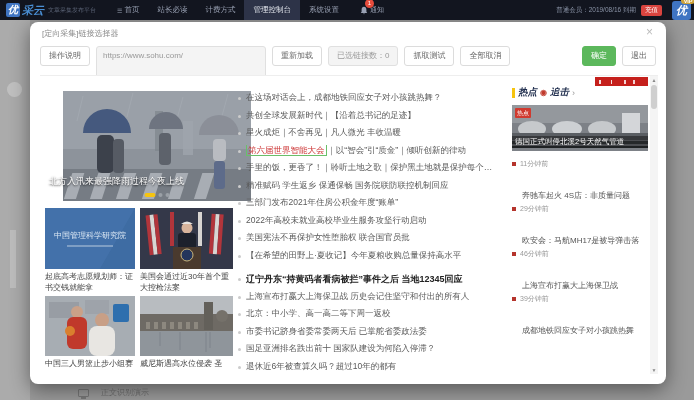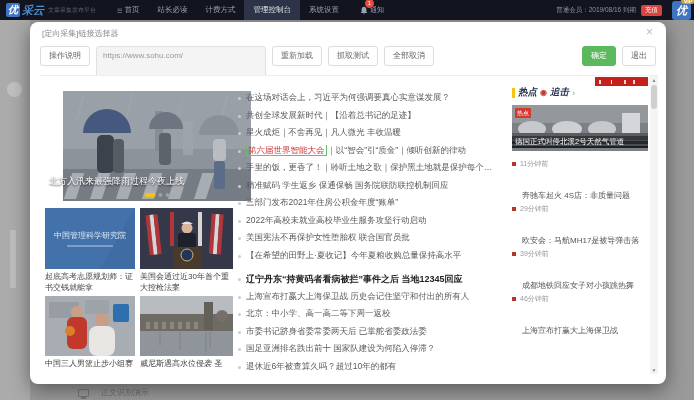--- a/index.html
+++ b/index.html
@@ -147,20 +147,21 @@
 </div>
 
 <div class="modal">
   <div class="modal-title">[定向采集]链接选择器</div>
   <div class="modal-close">×</div>
 
   <div class="toolbar">
     <button class="tb-btn">操作说明</button>
     <div class="url-input">https://www.sohu.com/</div>
     <button class="tb-btn">重新加载</button>
+    <div class="count-field">已选链接数：0</div>
     <button class="tb-btn">抓取测试</button>
     <button class="tb-btn">全部取消</button>
     <button class="tb-btn confirm-btn">确定</button>
     <button class="tb-btn">退出</button>
   </div>
 
   <div class="content">
 
     <div class="carousel">
       <svg viewBox="0 0 188 110">
@@ -268,21 +269,21 @@
       </svg>
     </div>
     <div class="tcap c1">起底高考志愿规划师：证书交钱就能拿</div>
     <div class="tcap c2">美国会通过近30年首个重大控枪法案</div>
     <div class="tcap c3">中国三人男篮止步小组赛</div>
     <div class="tcap c4">威尼斯遇高水位侵袭 圣</div>
 
     <div class="headlines" id="headlines">
         <div class="hl-row">
           <span class="hl-bullet"></span>
-          <span>在这场对话会上，习近平为何强调要真心实意谋发展？</span>
+          <span>在这场对话会上，成都地铁回应女子对小孩跳热舞？</span>
         </div>
         <div class="hl-row">
           <span class="hl-bullet"></span>
           <span>共创全球发展新时代｜【沿着总书记的足迹】</span>
         </div>
         <div class="hl-row">
           <span class="hl-bullet"></span>
           <span>星火成炬｜不舍再见｜凡人微光 丰收温暖</span>
         </div>
         <div class="hl-row">
@@ -373,31 +374,31 @@
           <div class="hot-item">
             <div class="hot-time">
               <span class="hot-bullet"></span>
               <span>29分钟前</span>
             </div>
             <div class="hot-title">欧安会：马航MH17是被导弹击落</div>
           </div>
           <div class="hot-item">
             <div class="hot-time">
               <span class="hot-bullet"></span>
+              <span>46分钟前</span>
+            </div>
+            <div class="hot-title">上海宣布打赢大上海保卫战</div>
+          </div>
+          <div class="hot-item">
+            <div class="hot-time">
+              <span class="hot-bullet"></span>
               <span>39分钟前</span>
             </div>
             <div class="hot-title">成都地铁回应女子对小孩跳热舞</div>
           </div>
-          <div class="hot-item">
-            <div class="hot-time">
-              <span class="hot-bullet"></span>
-              <span>46分钟前</span>
-            </div>
-            <div class="hot-title">上海宣布打赢大上海保卫战</div>
-          </div>
         </div>
     </div>
 
     <div class="ad-banner"></div>
 
     <div class="scrollbar">
       <div class="sb-arrow sb-up">▲</div>
       <div class="sb-thumb"></div>
       <div class="sb-arrow sb-down">▼</div>
     </div>

